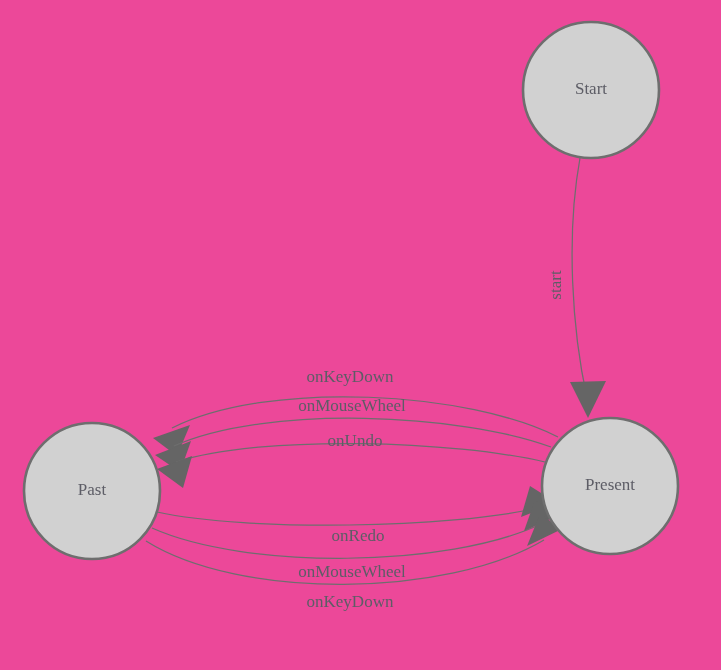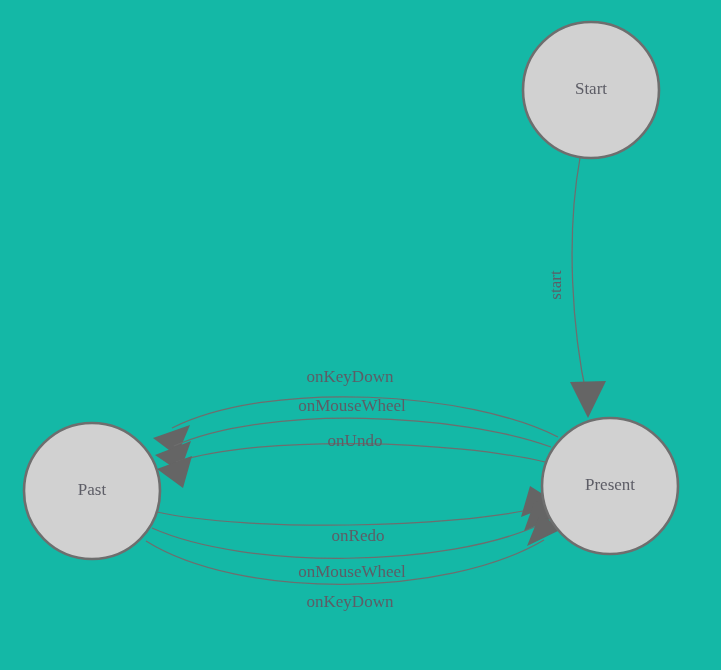--- a/index.html
+++ b/index.html
@@ -10,21 +10,21 @@
   body {
     width: 721px;
     height: 670px;
     overflow: hidden;
     font-family: "Liberation Serif", "DejaVu Serif", serif;
   }
   #diagram-root {
     position: relative;
     width: 721px;
     height: 670px;
-    background: #14b8a6;
+    background: #ec4899;
   }
   svg#state-diagram {
     display: block;
     width: 721px;
     height: 670px;
   }
   .node-circle {
     fill: #d1d1d1;
     stroke: #6e6e6e;
     stroke-width: 2.6;

